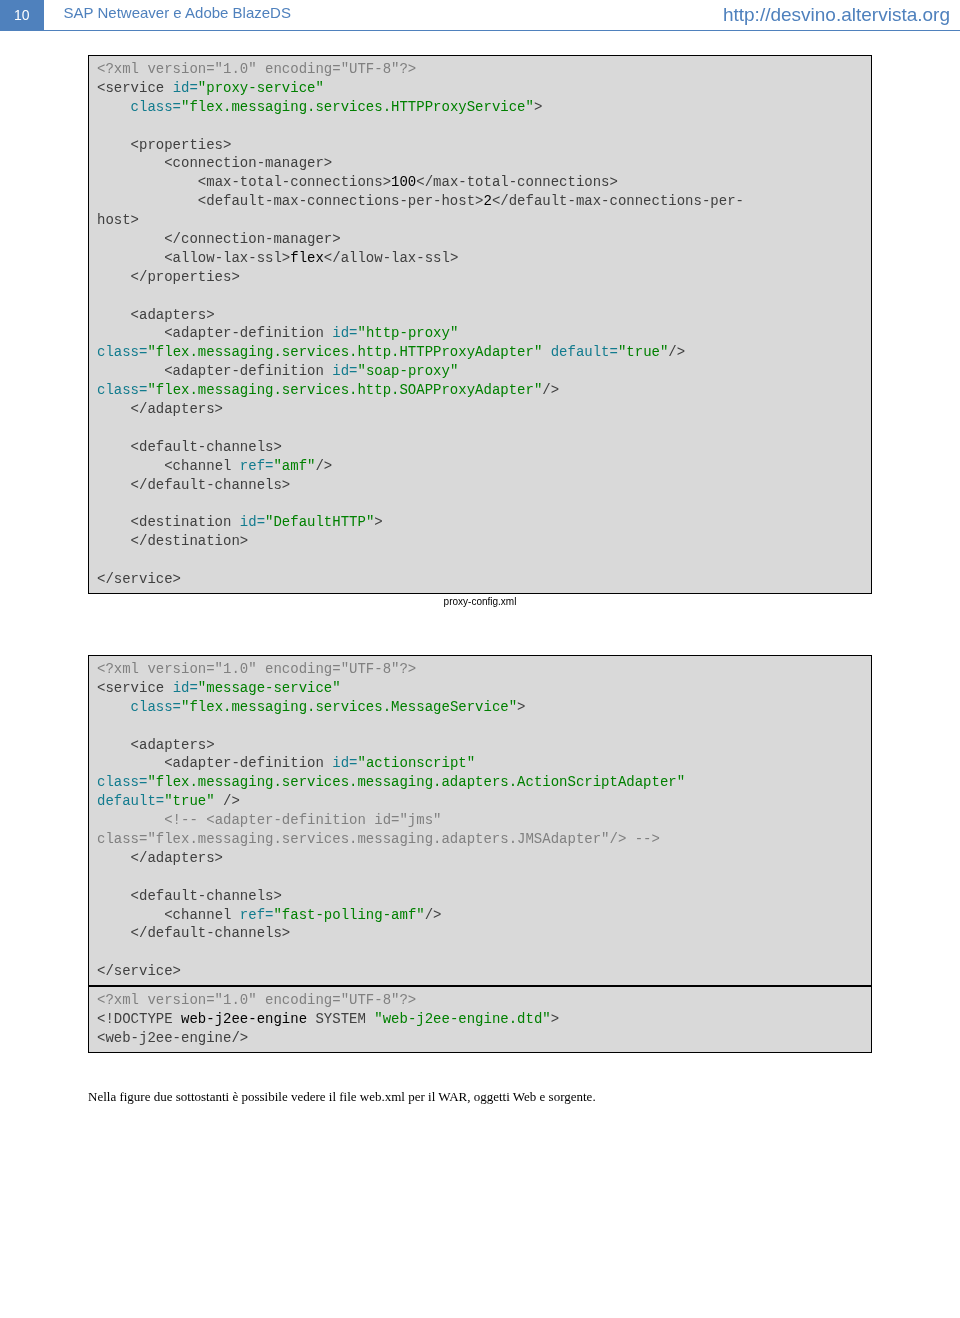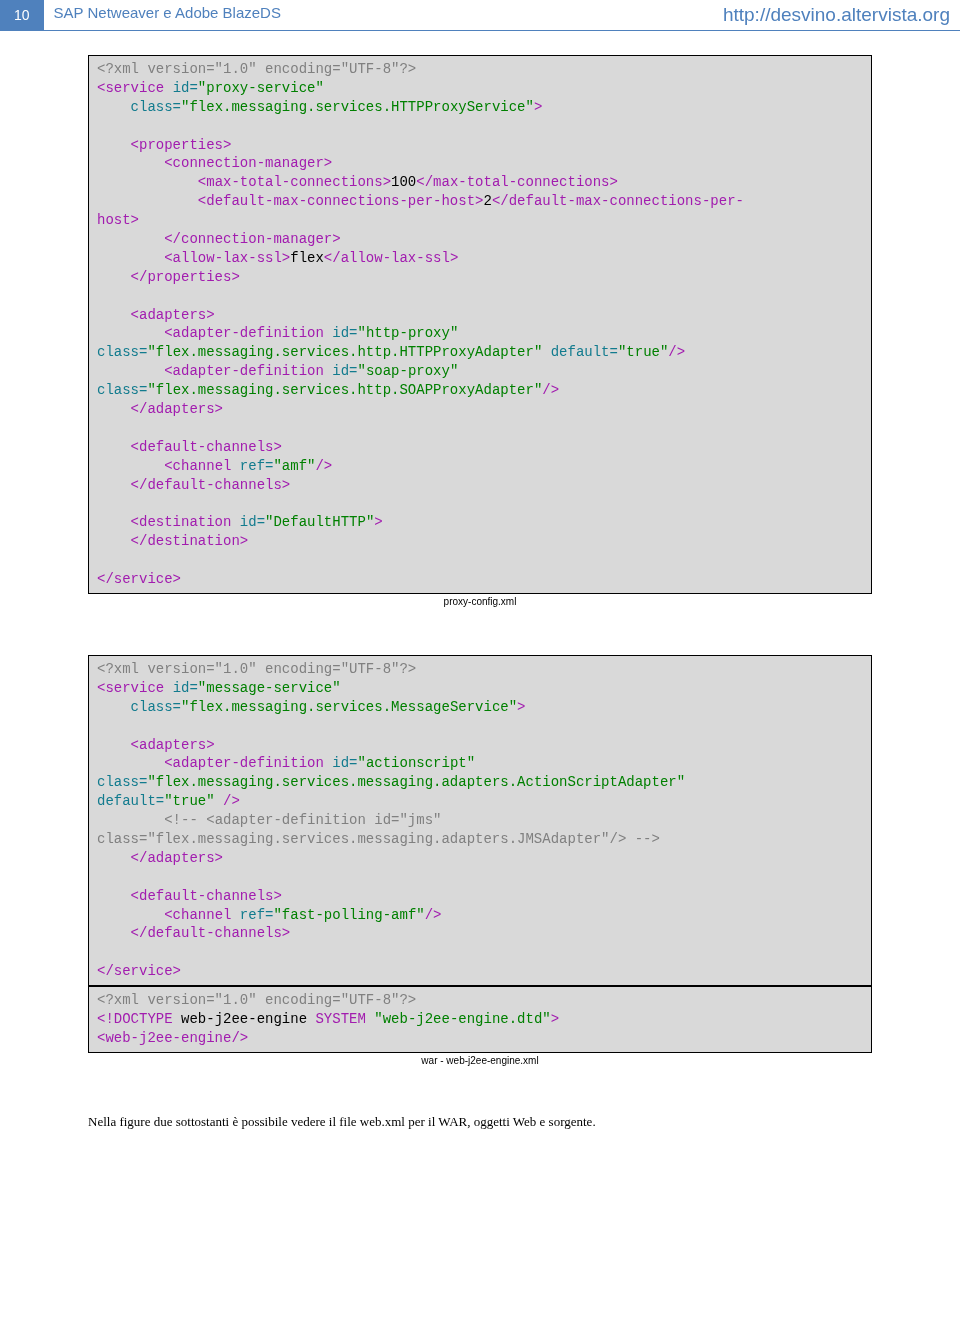--- a/index.html
+++ b/index.html
@@ -23,21 +23,21 @@
     color: #fff;
     padding: 2px 14px;
     font-size: 14px;
     display: flex;
     align-items: center;
   }
   .header-title {
     color: #4f81bd;
     font-family: Arial, sans-serif;
     font-size: 15px;
-    padding: 4px 10px;
+    padding: 4px 20px;
     flex: 1;
   }
   .header-url {
     color: #4f81bd;
     font-family: Arial, sans-serif;
     font-size: 19px;
     padding: 4px 10px;
   }
   .page-content {
     padding: 0 88px 60px 88px;
@@ -59,21 +59,21 @@
     font-family: Arial, sans-serif;
     font-size: 10px;
     margin: 2px 0 48px 0;
   }
   .body-text {
     font-family: "Times New Roman", Times, serif;
     font-size: 13px;
     margin: 36px 0 0 0;
   }
   
-  .kw { color: #a21caf; } 
+  .kw { color: #404040; } 
   .attr { color: #127b8e; }
   .str { color: #008000; }
   .cmt { color: #808080; }
   .txtv { color: #000; }
 </style>
 </head>
 <body>
 
 <div class="header">
   <div class="page-num">10</div>
@@ -127,17 +127,16 @@
 <span class="txtv"></span>
 <span class="txtv">    </span><span class="kw">&lt;default-channels&gt;</span>
 <span class="txtv">        </span><span class="kw">&lt;channel</span><span class="txtv"> </span><span class="attr">ref=</span><span class="str">"fast-polling-amf"</span><span class="kw">/&gt;</span>
 <span class="txtv">    </span><span class="kw">&lt;/default-channels&gt;</span>
 <span class="txtv"></span>
 <span class="kw">&lt;/service&gt;</span></pre>
 
   <pre class="code-box" id="code-3"><span class="cmt">&lt;?xml version="1.0" encoding="UTF-8"?&gt;</span>
 <span class="kw">&lt;!DOCTYPE</span><span class="txtv"> web-j2ee-engine </span><span class="kw">SYSTEM</span><span class="txtv"> </span><span class="str">"web-j2ee-engine.dtd"</span><span class="kw">&gt;</span>
 <span class="kw">&lt;web-j2ee-engine/&gt;</span></pre>
-  <div class="caption">war - web-j2ee-engine.xml</div>
 
   <p class="body-text">Nella figure due sottostanti è possibile vedere il file web.xml per il WAR, oggetti Web e sorgente.</p>
 
 </div>
 
 </body></html>

